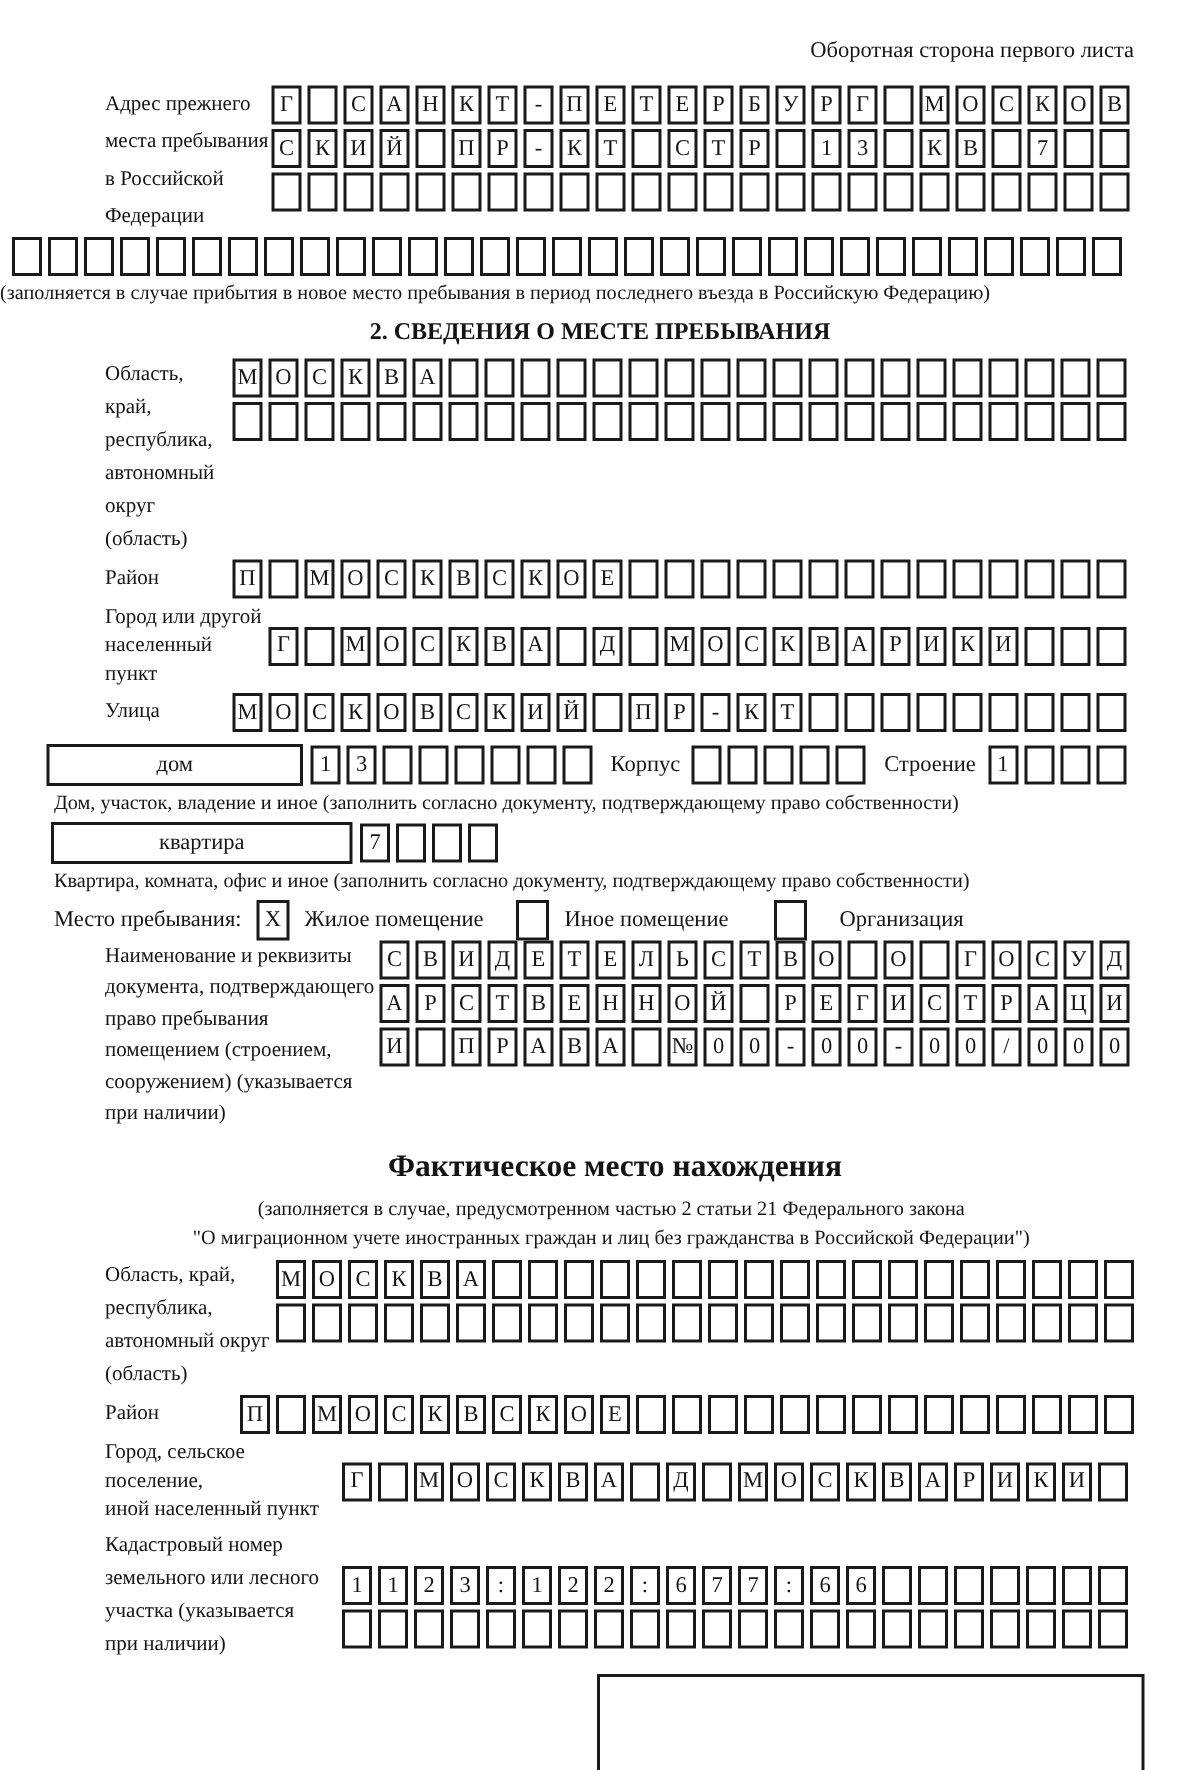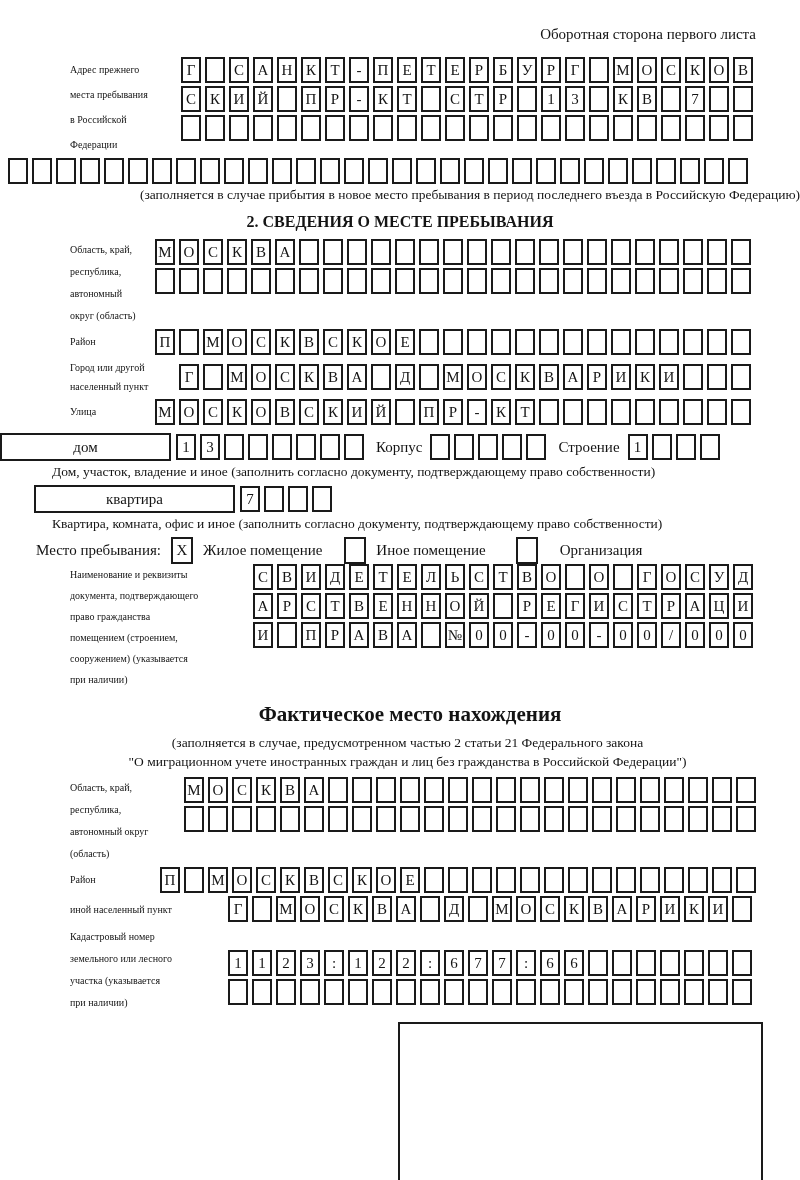--- a/index.html
+++ b/index.html
@@ -11,46 +11,46 @@
   
   .grid-row{display:flex;margin-bottom:3px;}
   .cell{
     box-sizing:border-box;flex:0 0 20px;width:20px;height:26px;margin-right:4px;
     border:2px solid #1a1a1a;display:inline-flex;align-items:center;justify-content:center;
     font-size:15px;line-height:1;background:#fff;
   }
   
   .field{display:flex;align-items:flex-start;padding-left:70px;}
   .field.vcenter{align-items:center;}
-  .flabel{flex:none;font-size:10px;line-height:22px;}
+  .flabel{flex:none;font-size:14px;line-height:22px;}
   .flabel.one{line-height:26px;}
   .lbl-addr{width:111px;line-height:25px;}
   .lbl-reg{width:85px;}
   .lbl-city{width:109px;line-height:19px;}
   .lbl-doc{width:183px;line-height:21px;}
   .lbl-freg{width:114px;}
   .lbl-fcity{width:158px;line-height:19px;}
   .lbl-fdist{width:90px;}
   .lbl-cad{width:158px;}
   .rows{display:flex;flex-direction:column;}
   .rows.push-down{margin-top:24px;}
   .fullrow{padding-left:8px;margin-top:1px;}
-  .footnote{text-align:right;font-size:13.5px;margin-top:2px;}
+  .footnote{text-align:left;font-size:13.5px;margin-top:2px;}
   .sec-title{text-align:center;font-size:16px;font-weight:bold;margin:10px 0 8px 0;}
   .sub-title{text-align:center;font-size:21px;font-weight:bold;margin:12px 0 6px 0;padding-left:20px;}
   .caption-center{text-align:center;font-size:13.5px;line-height:19px;padding-left:15px;}
   
-  .house-row{display:flex;align-items:center;margin-top:5px;}
+  .house-row{display:flex;align-items:center;padding-left:31px;margin-top:5px;}
   .wide-box{
     box-sizing:border-box;border:2px solid #1a1a1a;height:28px;display:flex;
     align-items:center;justify-content:center;font-size:15px;flex:none;background:#fff;
   }
   .inline-lbl{font-size:15px;margin:0 8px;flex:none;}
   .gap-l{margin-left:5px;}
-  .small-caption{font-size:13.5px;padding-left:52px;margin:3px 0 5px 0;}
+  .small-caption{font-size:13.5px;padding-left:36px;margin:3px 0 5px 0;}
   
   .stay-row{display:flex;align-items:center;padding-left:36px;margin-top:4px;font-size:15px;}
   .cbox{margin:0 10px;flex:0 0 22px;width:22px;height:27px;}
   .stay-note{text-align:center;font-size:13.5px;margin:3px 0 8px 0;width:560px;}
   
   .stamp-wrap{margin-left:398px;margin-top:8px;width:368px;}
   .stamp-box{box-sizing:border-box;width:365px;height:172px;border:2px solid #1a1a1a;background:#fff;}
 </style>
 </head>
 <body>
@@ -392,21 +392,21 @@
     <span class="cell cbox" style="margin-left:22px;"></span>
     <span>Иное помещение</span>
     <span class="cell cbox" style="margin-left:30px;margin-right:22px;"></span>
     <span>Организация</span>
   </div>
 
   <div class="field" style="padding-left:70px;">
     <div class="flabel lbl-doc">
         <div>Наименование и реквизиты</div>
         <div>документа, подтверждающего</div>
-        <div>право гражданства</div>
+        <div>право пребывания</div>
         <div>помещением (строением,</div>
         <div>сооружением) (указывается</div>
         <div>при наличии)</div>
       </div>
     <div class="rows">
       <div class="grid-row">
           <span class="cell">С</span>
           <span class="cell">В</span>
           <span class="cell">И</span>
           <span class="cell">Д</span>
@@ -572,20 +572,21 @@
         <span class="cell"></span>
         <span class="cell"></span>
         <span class="cell"></span>
         <span class="cell"></span>
         <span class="cell"></span>
       </div>
   </div>
 
   <div class="field vcenter">
     <div class="flabel lbl-fcity">
+        <div>Город, сельское поселение,</div>
         <div>иной населенный пункт</div>
       </div>
     <div class="grid-row" style="margin-bottom:0;">
         <span class="cell">Г</span>
         <span class="cell"></span>
         <span class="cell">М</span>
         <span class="cell">О</span>
         <span class="cell">С</span>
         <span class="cell">К</span>
         <span class="cell">В</span>

